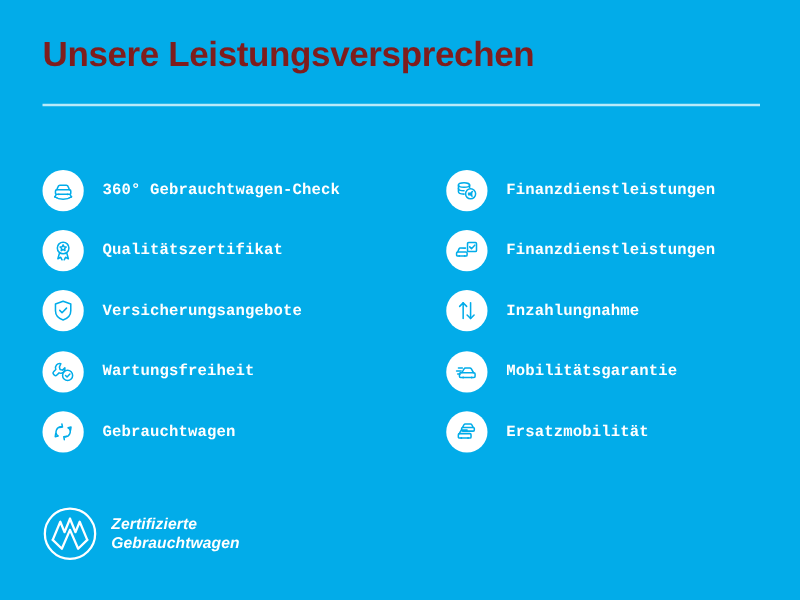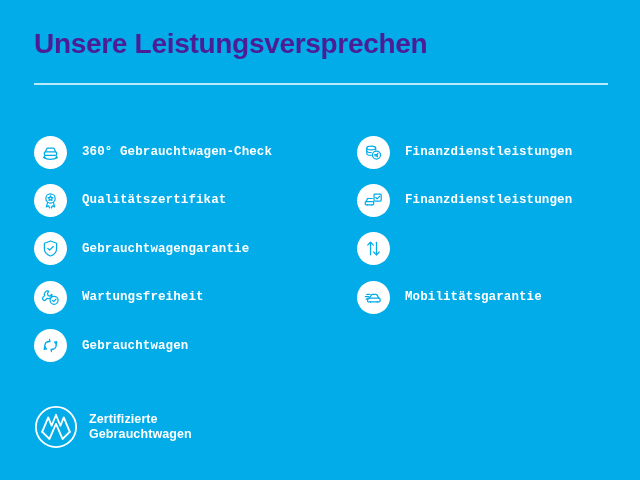--- a/index.html
+++ b/index.html
@@ -21,21 +21,21 @@
     box-sizing: border-box;
   }
 
   
   .page-title {
     position: absolute;
     left: 34px;
     top: 28px;
     font-size: 28px;
     font-weight: bold;
-    color: #4c1d95;
+    color: #7f1d1d;
     letter-spacing: -0.3px;
     white-space: nowrap;
   }
   .title-rule {
     position: absolute;
     left: 34px;
     top: 83px;
     width: 574px;
     height: 2px;
     background: #d9f4fb;
@@ -97,20 +97,21 @@
     flex: 0 0 46px;
   }
   .brand-logo svg { display: block; width: 46px; height: 46px; }
   .brand-text {
     margin-left: 10px;
     font-size: 12.5px;
     font-weight: bold;
     color: #ffffff;
     line-height: 15px;
     letter-spacing: .1px;
+    font-style: italic;
   }
   .brand-text span { display: block; white-space: nowrap; }
 </style>
 </head>
 <body>
 
 <div id="stage">
 
   <div class="page-title">Unsere Leistungsversprechen</div>
   <div class="title-rule"></div>
@@ -144,21 +145,21 @@
       <div class="promise-label">Qualitätszertifikat</div>
     </div>
 
     <div class="promise-row">
       <div class="icon-badge">
         <svg viewBox="0 0 24 24" fill="none" stroke="#02ace9" stroke-width="1.4" stroke-linecap="round" stroke-linejoin="round">
           <path d="M12 3.4l7 2.6v6.1c0 4-3 7.1-7 8.5-4-1.4-7-4.5-7-8.5V6z"></path>
           <path d="M8.9 11.8l2.1 2.1 4.1-4.2"></path>
         </svg>
       </div>
-      <div class="promise-label">Gebrauchtwagengarantie</div>
+      <div class="promise-label">Versicherungsangebote</div>
     </div>
 
     <div class="promise-row">
       <div class="icon-badge">
         <svg viewBox="0 0 24 24" fill="none" stroke="#02ace9" stroke-width="1.4" stroke-linecap="round" stroke-linejoin="round">
           <path d="M9.9 4.6a3.9 3.9 0 0 0-4.6 5.3l-2 2a1.7 1.7 0 0 0 0 2.4l.6.6a1.7 1.7 0 0 0 2.4 0l2-2a3.9 3.9 0 0 0 5.3-4.6l-2.1 2.1-2.3-.6-.6-2.3z"></path>
           <circle cx="16.1" cy="15.2" r="4.6"></circle>
           <path d="M14.2 15.3l1.4 1.4 2.6-2.7"></path>
         </svg>
       </div>
@@ -215,37 +216,51 @@
 
     <div class="promise-row">
       <div class="icon-badge">
         <svg viewBox="0 0 24 24" fill="none" stroke="#02ace9" stroke-width="1.4" stroke-linecap="round" stroke-linejoin="round">
           <path d="M8.6 19.2V4.9"></path>
           <path d="M5.4 8.1l3.2-3.2 3.2 3.2"></path>
           <path d="M15.4 4.9v14.3"></path>
           <path d="M12.2 16l3.2 3.2 3.2-3.2"></path>
         </svg>
       </div>
+      <div class="promise-label">Inzahlungnahme</div>
     </div>
 
     <div class="promise-row">
       <div class="icon-badge">
         <svg viewBox="0 0 24 24" fill="none" stroke="#02ace9" stroke-width="1.4" stroke-linecap="round" stroke-linejoin="round">
           <path d="M7.4 12.8l1.9-3.4a1.7 1.7 0 0 1 1.5-.9h3.9a1.7 1.7 0 0 1 1.4.8l2 3.5"></path>
           <path d="M6.1 12.8h12.3a1.1 1.1 0 0 1 1.1 1.1v2.2a1 1 0 0 1-1 1H6.2a1 1 0 0 1-1-1v-2.2a1.1 1.1 0 0 1 .9-1.1z"></path>
           <circle cx="8.6" cy="17.1" r="0.85" fill="#02ace9" stroke="none"></circle>
           <circle cx="16.4" cy="17.1" r="0.85" fill="#02ace9" stroke="none"></circle>
           <path d="M2.6 11.1h4.2"></path>
           <path d="M3.6 13.9h2.4"></path>
           <path d="M4.3 8.5h3.6"></path>
         </svg>
       </div>
       <div class="promise-label">Mobilitätsgarantie</div>
     </div>
 
+    <div class="promise-row">
+      <div class="icon-badge">
+        <svg viewBox="0 0 24 24" fill="none" stroke="#02ace9" stroke-width="1.4" stroke-linecap="round" stroke-linejoin="round">
+          <path d="M8.1 7.9l1.2-2.4a1.5 1.5 0 0 1 1.3-.8h4.6a1.5 1.5 0 0 1 1.3.8l1.2 2.4"></path>
+          <rect x="7.2" y="7.9" width="11.6" height="3.4" rx="1"></rect>
+          <path d="M5.1 13.6l1.2-2.4a1.5 1.5 0 0 1 1.3-.8h4.6"></path>
+          <rect x="4.2" y="13.6" width="11.6" height="4" rx="1"></rect>
+          <circle cx="6.9" cy="17.6" r="0.85" fill="#02ace9" stroke="none"></circle>
+          <circle cx="13.1" cy="17.6" r="0.85" fill="#02ace9" stroke="none"></circle>
+        </svg>
+      </div>
+      <div class="promise-label">Ersatzmobilität</div>
+    </div>
 
   </div>
 
   <div class="brand">
     <div class="brand-logo">
       <svg viewBox="0 0 48 48" fill="none" stroke="#ffffff" stroke-width="1.9" stroke-linecap="round" stroke-linejoin="round">
         <circle cx="24" cy="24" r="21"></circle>
         <path d="M24 11.5l4.6 11.2 3.5-8.7 6.3 15.1"></path>
         <path d="M24 11.5l-4.6 11.2-3.5-8.7L9.6 29.1"></path>
         <path d="M38.4 29.1L30.8 36.5 24 20.8 17.2 36.5 9.6 29.1"></path>

